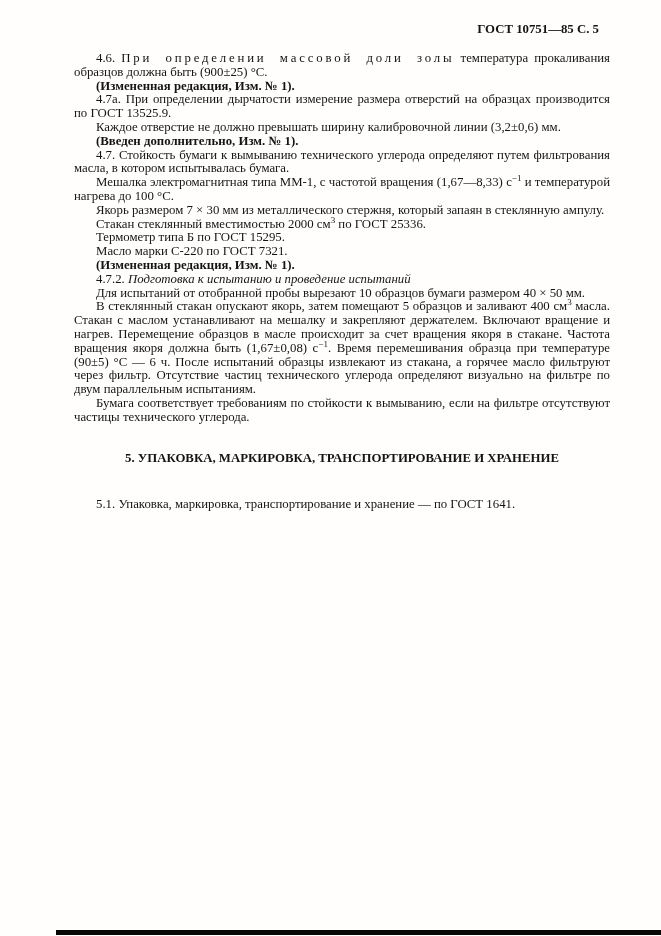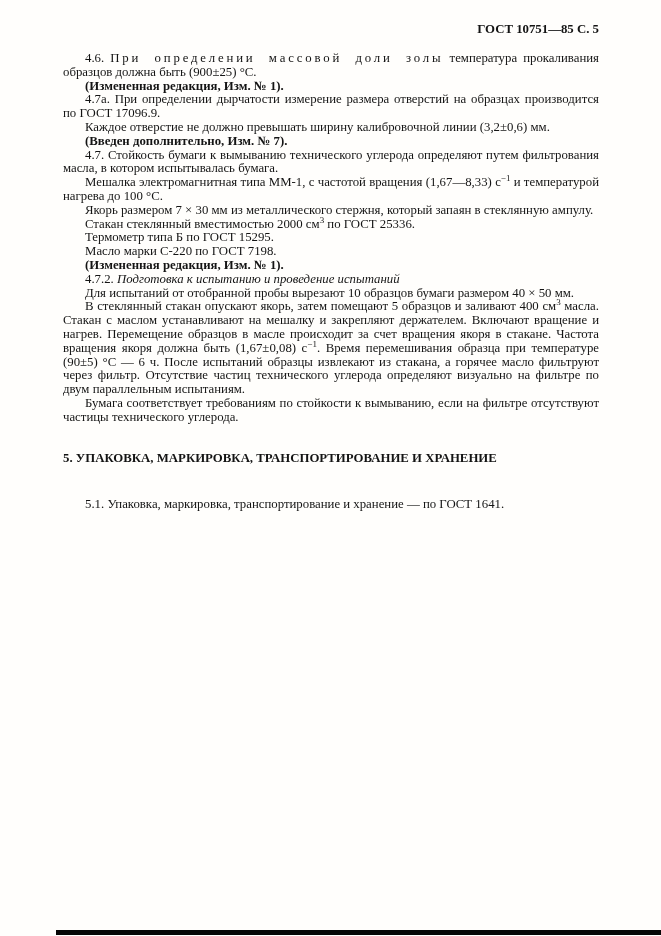--- a/index.html
+++ b/index.html
@@ -26,39 +26,40 @@
     top: 22px;
     left: 63px;
     width: 536px;
     text-align: right;
     font-weight: bold;
     font-size: 12.8px;
   }
   .content {
     position: absolute;
     top: 52px;
-    left: 63px;
+    left: 74px;
     width: 536px;
     font-size: 12.8px;
     line-height: 13.8px;
     text-align: justify;
   }
   .content p {
     margin: 0;
   }
   p.indent { text-indent: 22px; }
   p.bold { font-weight: bold; }
   .it { font-style: italic; }
   .sp { letter-spacing: 0.22em; word-spacing: 0.35em; }
   .sup {
     vertical-align: super;
     font-size: 9px;
     line-height: 0;
   }
   p.heading {
+    text-align: center;
     font-weight: bold;
     text-indent: 0;
     margin: 27px 0 33px 0;
   }
   .scan-edge-bottom {
     position: absolute;
     left: 56px;
     right: 0;
     bottom: 1px;
     height: 5px;
@@ -67,29 +68,29 @@
 </style>
 </head>
 <body>
 
 <div class="page">
   <div class="doc-header">ГОСТ 10751—85 С. 5</div>
 
   <div class="content">
       <p class="indent"><span>4.6. </span><span class="sp">При определении массовой доли золы</span><span> температура прокаливания образцов должна быть (900±25) °С.</span></p>
       <p class="indent bold"><span>(Измененная редакция, Изм. № 1).</span></p>
-      <p class="indent"><span>4.7а. При определении дырчатости измерение размера отверстий на образцах производится по ГОСТ 17096.9.</span></p>
+      <p class="indent"><span>4.7а. При определении дырчатости измерение размера отверстий на образцах производится по ГОСТ 13525.9.</span></p>
       <p class="indent"><span>Каждое отверстие не должно превышать ширину калибровочной линии (3,2±0,6) мм.</span></p>
-      <p class="indent bold"><span>(Введен дополнительно, Изм. № 7).</span></p>
+      <p class="indent bold"><span>(Введен дополнительно, Изм. № 1).</span></p>
       <p class="indent"><span>4.7. Стойкость бумаги к вымыванию технического углерода определяют путем фильтрования масла, в котором испытывалась бумага.</span></p>
       <p class="indent"><span>Мешалка электромагнитная типа ММ-1, с частотой вращения (1,67—8,33) с</span><span class="sup">−1</span><span> и температурой нагрева до 100 °С.</span></p>
       <p class="indent"><span>Якорь размером 7 × 30 мм из металлического стержня, который запаян в стеклянную ампулу.</span></p>
       <p class="indent"><span>Стакан стеклянный вместимостью 2000 см</span><span class="sup">3</span><span> по ГОСТ 25336.</span></p>
       <p class="indent"><span>Термометр типа Б по ГОСТ 15295.</span></p>
-      <p class="indent"><span>Масло марки С-220 по ГОСТ 7198.</span></p>
+      <p class="indent"><span>Масло марки С-220 по ГОСТ 7321.</span></p>
       <p class="indent bold"><span>(Измененная редакция, Изм. № 1).</span></p>
       <p class="indent"><span>4.7.2. </span><span class="it">Подготовка к испытанию и проведение испытаний</span></p>
       <p class="indent"><span>Для испытаний от отобранной пробы вырезают 10 образцов бумаги размером 40 × 50 мм.</span></p>
       <p class="indent"><span>В стеклянный стакан опускают якорь, затем помещают 5 образцов и заливают 400 см</span><span class="sup">3</span><span> масла. Стакан с маслом устанавливают на мешалку и закрепляют держателем. Включают вращение и нагрев. Перемещение образцов в масле происходит за счет вращения якоря в стакане. Частота вращения якоря должна быть (1,67±0,08) с</span><span class="sup">−1</span><span>. Время перемешивания образца при температуре (90±5) °С — 6 ч. После испытаний образцы извлекают из стакана, а горячее масло фильтруют через фильтр. Отсутствие частиц технического углерода определяют визуально на фильтре по двум параллельным испытаниям.</span></p>
       <p class="indent"><span>Бумага соответствует требованиям по стойкости к вымыванию, если на фильтре отсутствуют частицы технического углерода.</span></p>
       <p class="heading"><span>5. УПАКОВКА, МАРКИРОВКА, ТРАНСПОРТИРОВАНИЕ И ХРАНЕНИЕ</span></p>
       <p class="indent"><span>5.1. Упаковка, маркировка, транспортирование и хранение — по ГОСТ 1641.</span></p>
     </div>
 
   <div class="scan-edge-bottom"></div>

